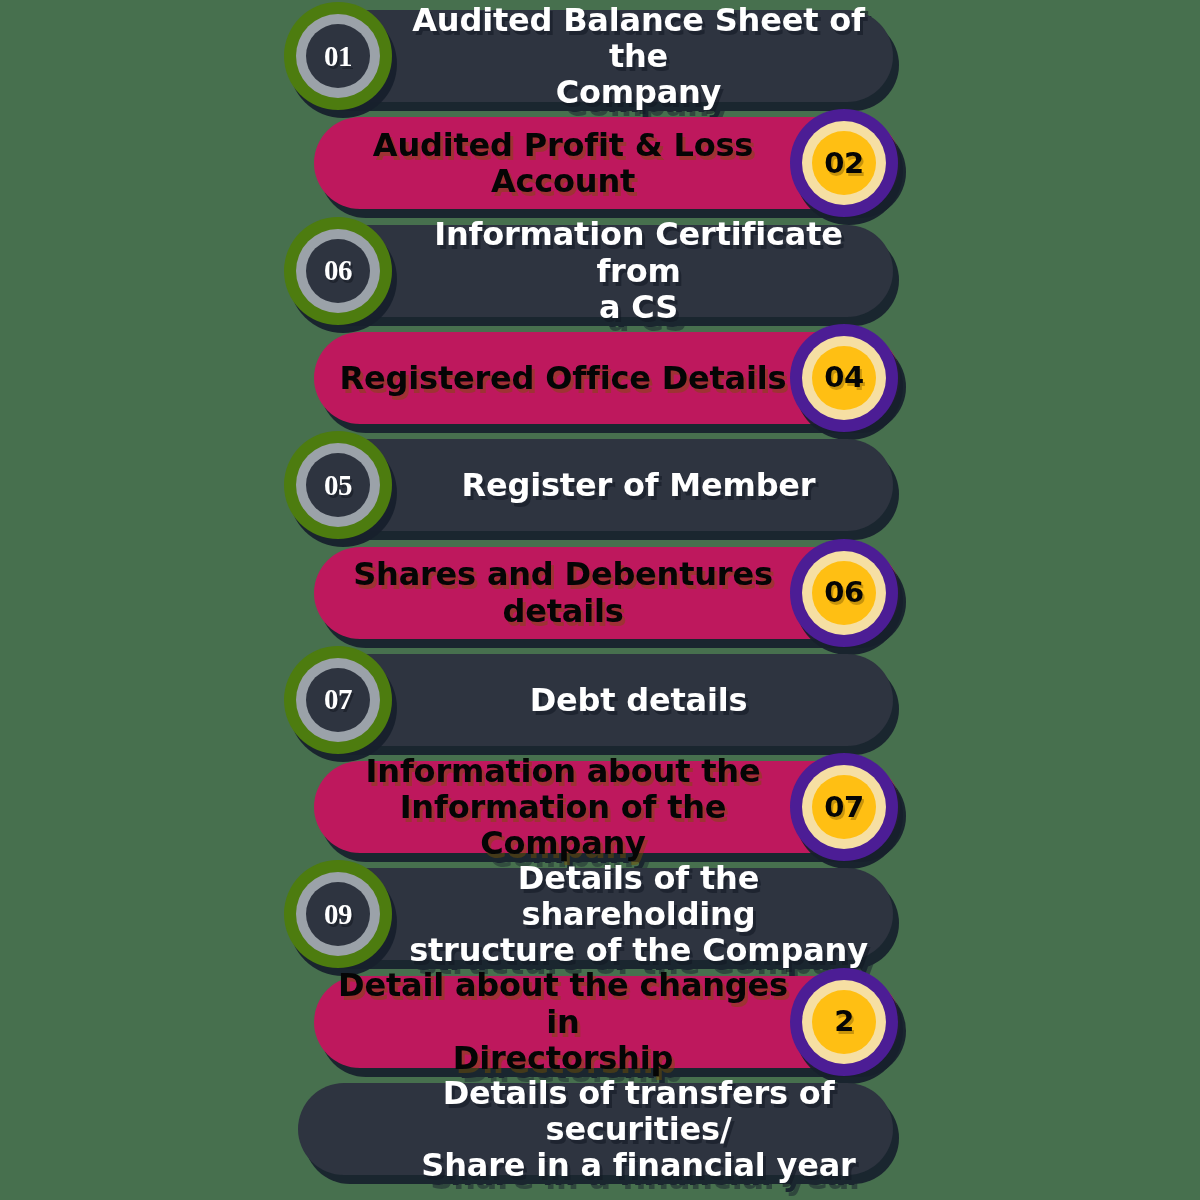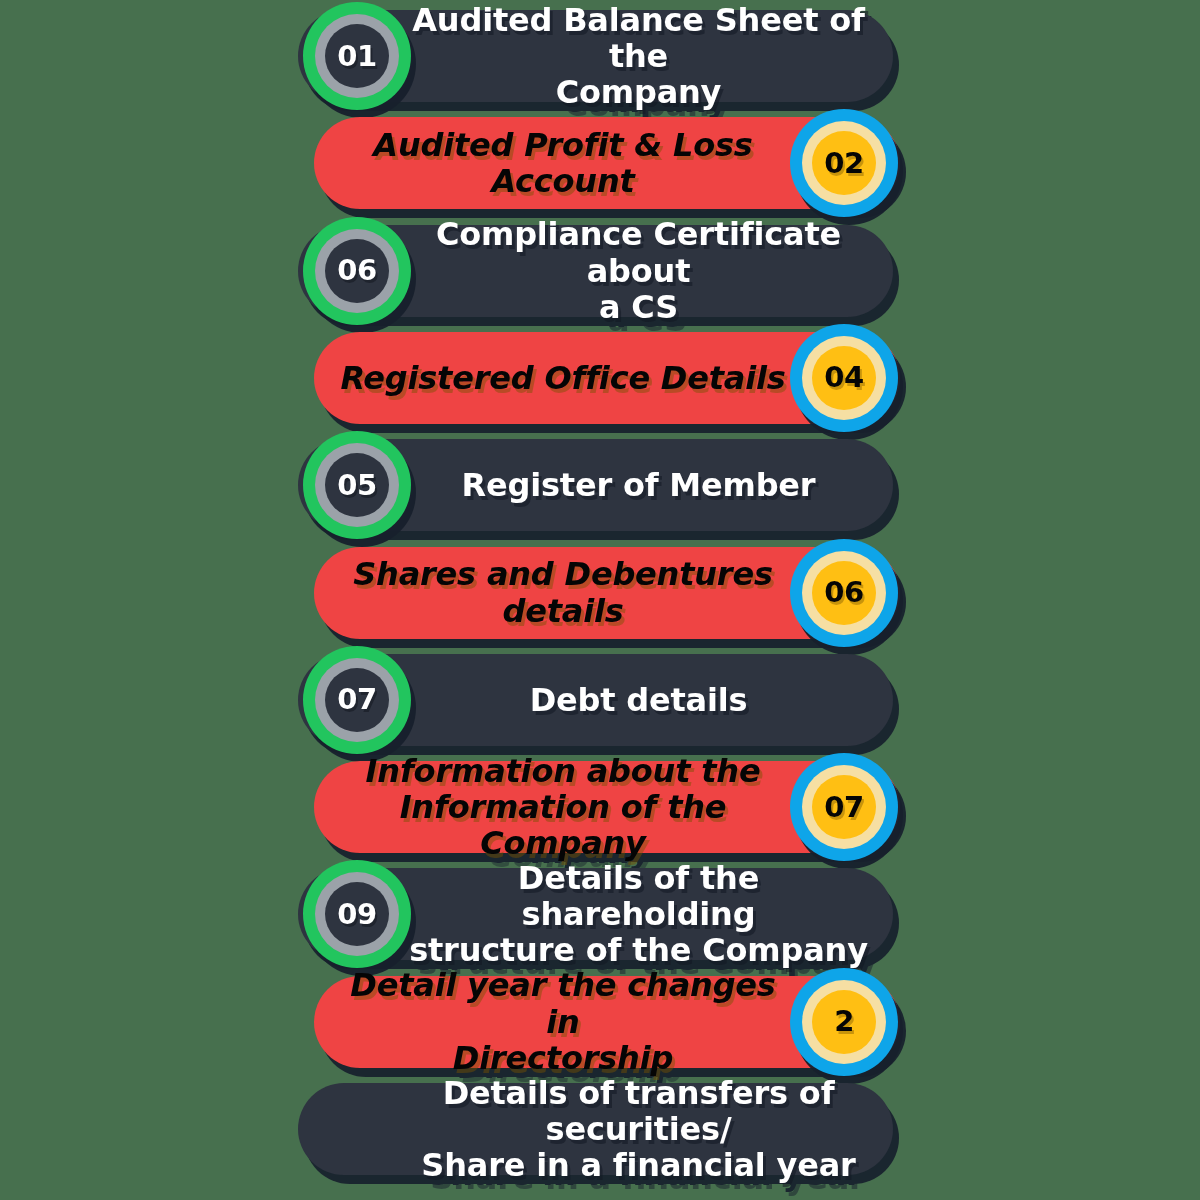--- a/index.html
+++ b/index.html
@@ -43,24 +43,23 @@
   .row.dark .bar {
     left: 298px;
     width: 595px;
     background: #2E3440;
     padding-left: 108px;
     padding-right: 22px;
   }
   .row.light .bar {
     left: 314px;
     width: 586px;
-    background: #ef4444;
+    background: #be185d;
     padding-left: 24px;
     padding-right: 112px;
-    font-style: italic;
   }
 
   
   .bar-label {
     font-size: 32px;
     font-weight: 700;
     line-height: 1.13;
     text-align: center;
     letter-spacing: -0.2px;
     white-space: pre-line;
@@ -80,22 +79,22 @@
     position: absolute;
     top: 0px;
     width: 108px;
     height: 108px;
     border-radius: 50%;
     display: flex;
     align-items: center;
     justify-content: center;
     filter: drop-shadow(5px 8px 0 rgba(23,32,44,0.95));
   }
-  .row.dark .badge  { left: 303px; background: #22c55e; }
-  .row.light .badge { left: 790px; background: #0ea5e9; }
+  .row.dark .badge  { left: 284px; background: #4d7c0f; font-family: Liberation Serif, serif; }
+  .row.light .badge { left: 790px; background: #4c1d95; }
 
   .badge-mid {
     width: 84px;
     height: 84px;
     border-radius: 50%;
     display: flex;
     align-items: center;
     justify-content: center;
   }
   .row.dark  .badge-mid { background: #9BA2A9; }
@@ -152,21 +151,21 @@
       <div class="badge">
         <div class="badge-mid">
           <div class="badge-core">
             <span class="badge-num">02</span>
           </div>
         </div>
       </div>
     </div>
     <div class="row dark" style="top: 216.6px;">
       <div class="bar">
-        <div class="bar-label">Compliance Certificate about
+        <div class="bar-label">Information Certificate from
 a CS</div>
       </div>
       <div class="badge">
         <div class="badge-mid">
           <div class="badge-core">
             <span class="badge-num">06</span>
           </div>
         </div>
       </div>
     </div>
@@ -239,21 +238,21 @@
       <div class="badge">
         <div class="badge-mid">
           <div class="badge-core">
             <span class="badge-num">09</span>
           </div>
         </div>
       </div>
     </div>
     <div class="row light" style="top: 967.7px;">
       <div class="bar">
-        <div class="bar-label">Detail year the changes in
+        <div class="bar-label">Detail about the changes in
 Directorship</div>
       </div>
       <div class="badge">
         <div class="badge-mid">
           <div class="badge-core">
             <span class="badge-num">2</span>
           </div>
         </div>
       </div>
     </div>

